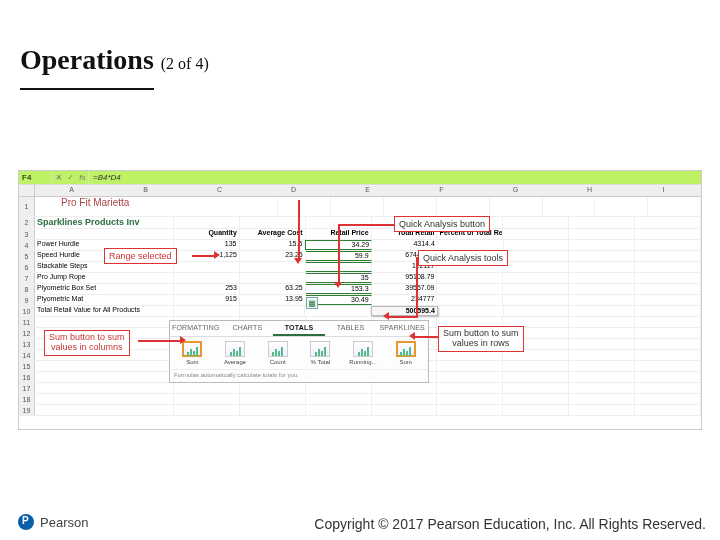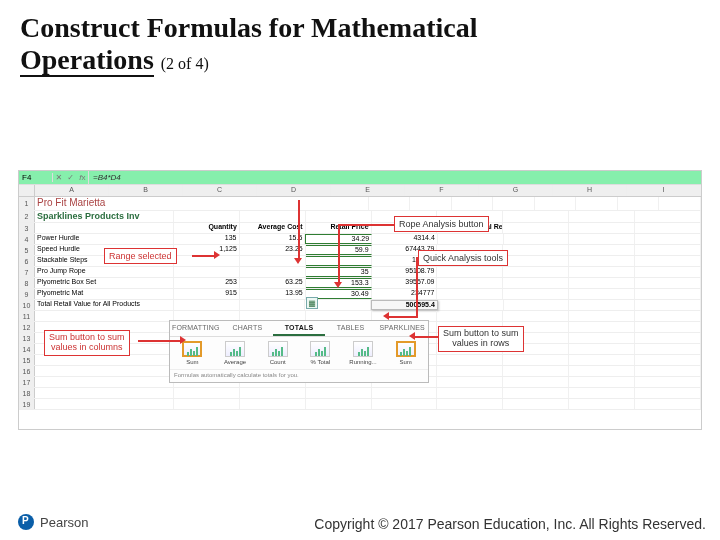--- a/index.html
+++ b/index.html
@@ -1,22 +1,22 @@
 <!DOCTYPE html>
 <html><head>
 <meta charset="utf-8">
 <style>
   * { box-sizing: border-box; margin: 0; padding: 0; }
   html, body { width: 720px; height: 540px; font-family: Arial, sans-serif; background: #fff; overflow: hidden; }
   .slide { width: 720px; height: 540px; position: relative; }
   .title { position: absolute; left: 20px; top: 12px; font-family: "Times New Roman", serif; font-size: 28px; font-weight: bold; color: #111; line-height: 1.15; }
   .title .sub { font-size: 16px; font-weight: normal; }
-  .title .underline { border-bottom: 2px solid #111; padding-bottom: 0; }
+  .title .underline { border-bottom: 2px solid #111; padding-bottom: 13px; }
   .excel { position: absolute; left: 18px; top: 170px; width: 684px; height: 260px; border: 1px solid #ccc; background: #fff; font-size: 8px; }
-  .formulabar { display: flex; align-items: center; height: 14px; border-bottom: 1px solid #ddd; background: #86efac; }
+  .formulabar { display: flex; align-items: center; height: 14px; border-bottom: 1px solid #ddd; background: #bef264; }
   .namebox { width: 34px; border-right: 1px solid #ddd; padding: 0 3px; font-size: 8px; }
   .fbicons { width: 36px; display: flex; align-items: center; justify-content: space-around; border-right: 1px solid #ddd; height: 100%; color: #777; font-size: 8px; }
   .fbformula { padding-left: 4px; font-size: 8px; font-style: italic; color:#333; }
   .grid { position: relative; }
   .colhead { display: flex; height: 12px; background: #efefef; border-bottom: 1px solid #ccc; }
   .rownum { width: 16px; min-width:16px; border-right: 1px solid #ccc; background: #efefef; text-align: center; font-size: 7px; color:#555; display:flex; align-items:center; justify-content:center; }
   .col { flex: 1; border-right: 1px solid #eee; text-align: center; font-size: 7px; color:#555; padding-top:1px; }
   .row { display: flex; height: 11px; border-bottom: 1px solid #eee; }
   .cell { flex: 1; border-right: 1px solid #f0f0f0; padding: 0 2px; font-size: 7px; white-space: nowrap; overflow: hidden; text-overflow: clip; }
   .cell.a { flex: 2.2; text-align: left; }
@@ -47,21 +47,21 @@
   .brand { position:absolute; bottom:10px; left:18px; display:flex; align-items:center; gap:6px; }
   .brand .logo { width:16px; height:16px; border-radius:50%; background:#0a5ea8; position:relative; }
   .brand .logo::after { content:"P"; color:#fff; font-weight:bold; font-size:10px; position:absolute; left:4px; top:1px; font-family:Arial; }
   .brand .txt { font-size:13px; color:#444;text-align:right; }
 </style>
 </head>
 <body>
 
 <div class="slide">
   <div class="title">
-    <span>Construct Formulas for Mathematical</span><br>
+    <br>
     <span class="underline"><span>Operations</span></span>
     <span class="sub">(2 of 4)</span>
   </div>
 
   <div class="excel">
     <div class="formulabar">
       <div class="namebox">F4</div>
       <div class="fbicons">
         <span>✕</span>
         <span>✓</span>
@@ -76,21 +76,21 @@
           <div class="col">B</div>
           <div class="col">C</div>
           <div class="col">D</div>
           <div class="col">E</div>
           <div class="col">F</div>
           <div class="col">G</div>
           <div class="col">H</div>
           <div class="col">I</div>
         </div>
       <div id="rows">
-          <div class="row" style="height: 14px;">
+          <div class="row" style="height: 20px; gap: 24px;">
             <div class="rownum">1</div>
             <div class="cell a wtitle" style="flex: 9 1 0%;">Pro Fit Marietta</div>
             <div class="cell"></div>
             <div class="cell"></div>
             <div class="cell"></div>
             <div class="cell"></div>
             <div class="cell"></div>
             <div class="cell"></div>
             <div class="cell"></div>
             <div class="cell"></div>
@@ -392,21 +392,21 @@
             </div>
           </div>
         <div class="qa-foot">Formulas automatically calculate totals for you.</div>
       </div>
     </div>
   </div>
 
   <div class="arrow-line" style="left:298px; top:200px; width:1.5px; height:60px;"></div>
   <div class="arrow-head" style="left:294px; top:258px; border-left:4px solid transparent; border-right:4px solid transparent; border-top:6px solid #d33;"></div>
 
-  <div class="callout" style="left:394px; top:216px;">Rope Analysis button</div>
+  <div class="callout" style="left:394px; top:216px;">Quick Analysis button</div>
   <div class="arrow-line" style="left:338px; top:224px; width:56px; height:1.5px;"></div>
   <div class="arrow-line" style="left:338px; top:224px; width:1.5px; height:60px;"></div>
   <div class="arrow-head" style="left:334px; top:282px; border-left:4px solid transparent; border-right:4px solid transparent; border-top:6px solid #d33;"></div>
 
   <div class="callout" style="left:418px; top:250px;">Quick Analysis tools</div>
   <div class="arrow-line" style="left:416px; top:257px; width:1.5px; height:60px; background:#d33;"></div>
   <div class="arrow-line" style="left:388px; top:316px; width:30px; height:1.5px;"></div>
   <div class="arrow-head" style="left:383px; top:312px; border-top:4px solid transparent; border-bottom:4px solid transparent; border-right:6px solid #d33;"></div>
 
   <div class="callout red-text" style="left:104px; top:248px;">Range selected</div>

